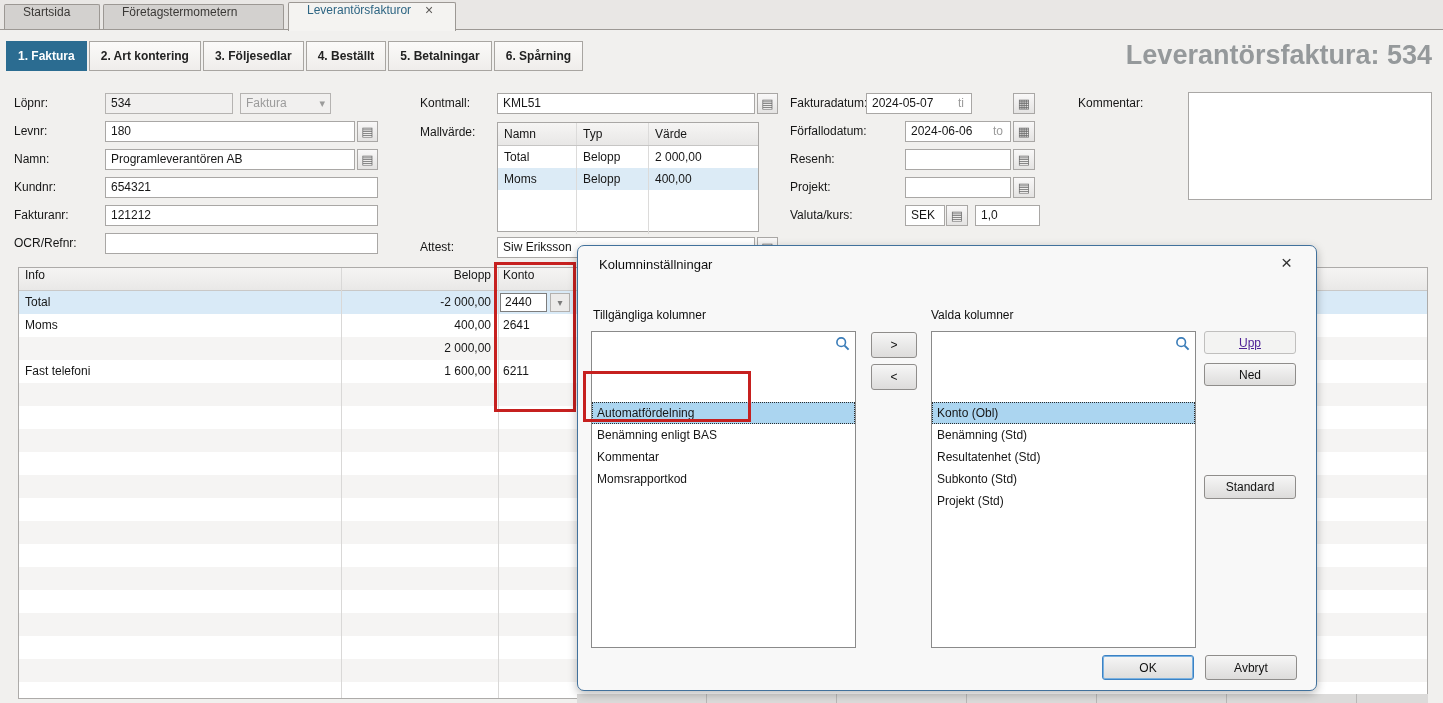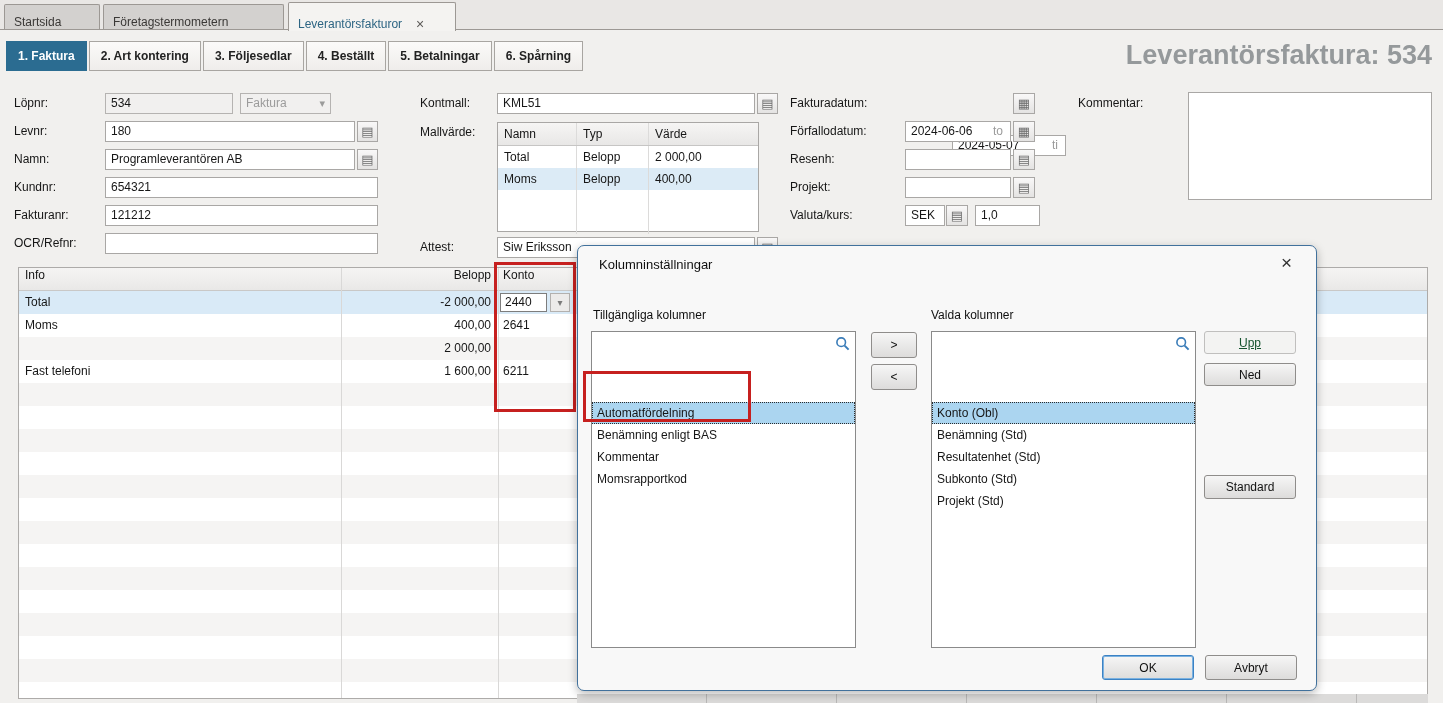--- a/index.html
+++ b/index.html
@@ -1,22 +1,22 @@
 <!DOCTYPE html>
 <html><head>
 <meta charset="utf-8">
 <style>
   html,body{margin:0;padding:0;background:#fff;}
   .screen{position:relative;width:1443px;height:703px;background:#f1f0ee;
     font-family:"Liberation Sans",sans-serif;font-size:12px;color:#161616;overflow:hidden;}
   
   .tabbar{position:absolute;left:0;top:0;width:100%;height:30px;background:#e9e7e5;
     border-bottom:1px solid #9c9894;box-sizing:border-box;}
-  .tab{position:absolute;top:4px;height:25px;box-sizing:border-box;display:flex;align-items:flex-end;
-    padding:0 9px;background:#d3d1cf;border:1px solid #9c9894;border-bottom:none;
+  .tab{position:absolute;top:4px;height:25px;box-sizing:border-box;display:flex;align-items:flex-start;
+    padding:0 18px;background:#d3d1cf;border:1px solid #9c9894;border-bottom:none;
     border-radius:2px 2px 0 0;color:#3a3836;z-index:1;}
   .tab.active{top:2px;height:29px;background:#f4f3f1;color:#2d6583;z-index:3;}
   .tab .x{margin-left:14px;color:#5c5a58;font-size:14px;line-height:14px;}
   
   .subtabs{position:absolute;left:6px;top:41px;display:flex;gap:2px;z-index:2;}
   .subtab{height:30px;line-height:28px;box-sizing:border-box;padding:0 11px;font-weight:600;
     background:linear-gradient(#fbfaf9,#efedeb);border:1px solid #a8a5a1;color:#222;}
   .subtab.active{background:#2b6c91;border-color:#2b6c91;color:#fff;}
   .page-title{position:absolute;right:11px;top:40px;font-size:27px;font-weight:bold;color:#95999b;}
   
@@ -69,21 +69,21 @@
   .panel-lbl{position:absolute;font-size:12px;color:#101010;}
   .search{position:absolute;width:265px;height:24px;box-sizing:border-box;background:#fff;
     border:1px solid #8a8a8a;}
   .search svg{position:absolute;right:4px;top:4px;}
   .listbox{position:absolute;width:265px;height:294px;box-sizing:border-box;background:#fff;
     border:1px solid #8a8a8a;border-top:none;}
   .litem{height:22px;line-height:22px;padding-left:5px;}
   .litem.sel{background:#abd5f0;outline:1px dotted #2b2b2b;outline-offset:-1px;margin-top:48px;}
   .wbtn{position:absolute;box-sizing:border-box;display:flex;align-items:center;justify-content:center;
     background:linear-gradient(#f6f6f6,#dddcdb);border:1px solid #8f8d8b;border-radius:3px;color:#111;}
-  .wbtn.disabled{background:#f3f3f2;color:#14532d;border-color:#c0bfbe;text-decoration:underline;}
+  .wbtn.disabled{background:#f3f3f2;color:#4c1d95;border-color:#c0bfbe;text-decoration:underline;}
   .wbtn.focus{border-color:#3c82c4;box-shadow:inset 0 0 0 1px #7ab1e0;}
   
   .redrect{position:absolute;box-sizing:border-box;border:3px solid #c6201f;background:transparent;}
   .red1{left:494px;top:262px;width:82px;height:150px;z-index:5;}
   .red2{left:583px;top:371px;width:168px;height:51px;z-index:20;}
   .kommentar-box{position:absolute;left:1188px;top:92px;width:244px;height:108px;box-sizing:border-box;
     background:#fff;border:1px solid #a9a7a5;}
 </style>
 </head>
 <body>
@@ -177,21 +177,21 @@
     </div>
   </div>
 
   <div class="lbl" style="left:420px;top:237px;">Attest:</div>
   <div class="inp" style="left:497px;top:237px;width:258px;">Siw Eriksson</div>
   <div class="sbtn" style="left:757px;top:237px;">
       <span>▤</span>
     </div>
 
   <div class="lbl" style="left:790px;top:93px;">Fakturadatum:</div>
-  <div class="inp" style="left:952px;top:93px;width:114px;margin-top:42px;">
+  <div class="inp" style="left:866px;top:93px;width:106px;">
     <div class="date-inner">
         <span>2024-05-07</span>
     <span class="wday">ti</span>
       </div>
   </div>
   <div class="sbtn" style="left:1013px;top:93px;width:22px;">
       <span>▦</span>
     </div>
 
   <div class="lbl" style="left:790px;top:121px;">Förfallodatum:</div>

